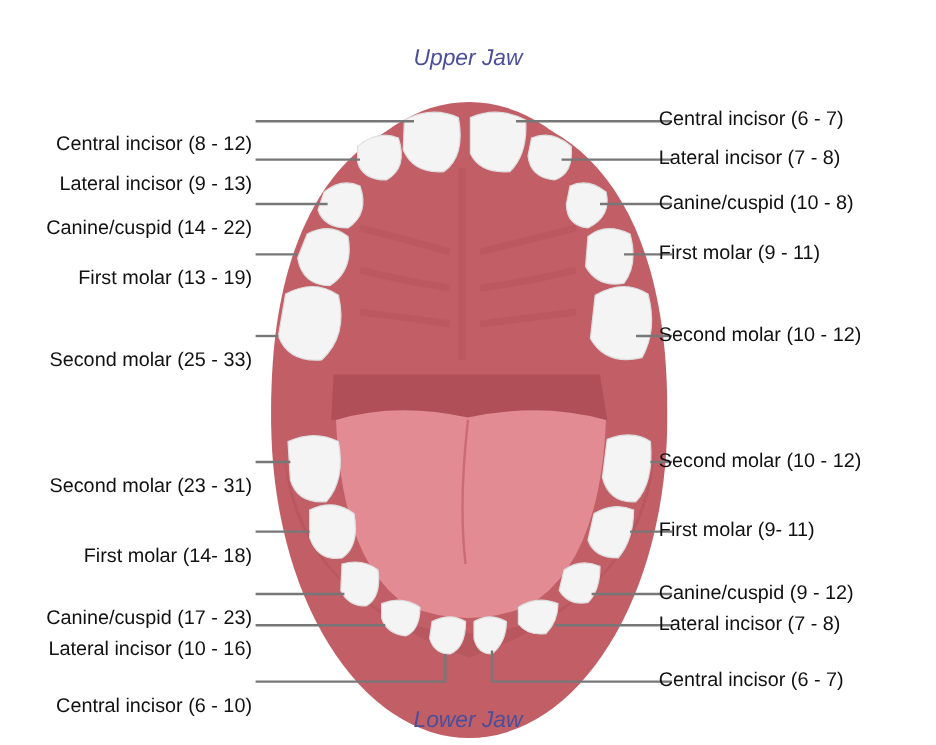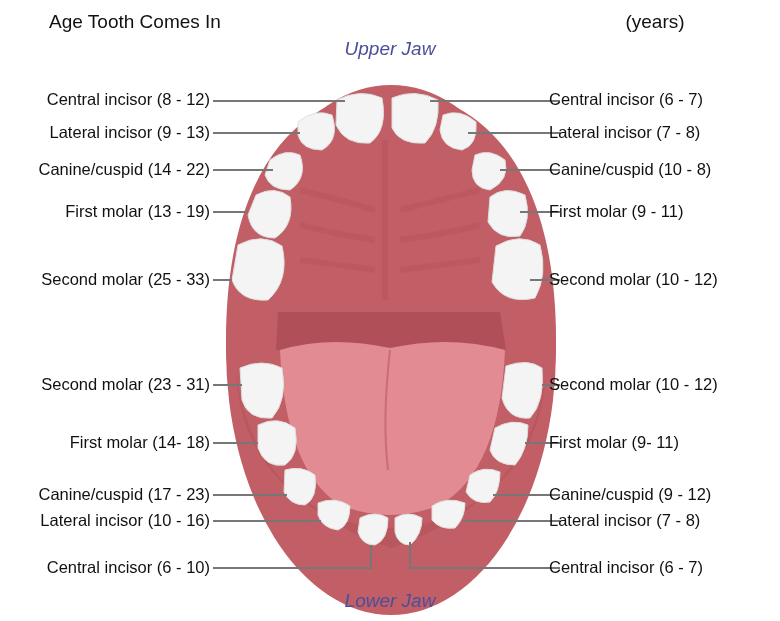--- a/index.html
+++ b/index.html
@@ -6,21 +6,21 @@
   body { width: 780px; height: 621px; position: relative; overflow: hidden;
          font-family: "Liberation Sans", sans-serif; color: #111; }
   .hdr { position: absolute; text-align: center; font-size: 19px; line-height: 24px; color: #111; }
   .hdr-left { left: 10px; top: 10px; width: 250px; }
   .hdr-right { left: 540px; top: 10px; width: 230px; }
   .jaw-label { position: absolute; font-style: italic; font-size: 19px; color: #4b4f9a;
                width: 200px; text-align: center; }
   .jaw-upper { left: 290px; top: 38px; }
   .jaw-lower { left: 290px; top: 590px; }
   .lbl { position: absolute; font-size: 16.5px; line-height: 20px; white-space: nowrap; color: #111; }
-  .lbl.left { right: 570px; text-align: right; }
+  .lbl.left { right: 570px; text-align: right; margin-top: 21px; }
   .lbl.right { left: 549px; text-align: right; }
   svg.art { position: absolute; left: 0; top: 0; }
 </style>
 </head>
 <body>
 
 <svg class="art" width="780" height="621" viewBox="0 0 780 621">
 
   <ellipse cx="391" cy="350" rx="165" ry="265" fill="#c25e66" transform="translate(0,0)"></ellipse>
   <path d="M226,340 C226,170 300,92 391,92 C482,92 556,170 556,340 C556,470 480,548 391,548 C302,548 226,470 226,340 Z" fill="#c25e66"></path>
@@ -86,24 +86,22 @@
     <line x1="530" y1="280" x2="560" y2="280"></line>
     <line x1="542" y1="385" x2="560" y2="385"></line>
     <line x1="525" y1="443" x2="560" y2="443"></line>
     <line x1="493" y1="495" x2="560" y2="495"></line>
     <line x1="463" y1="521" x2="560" y2="521"></line>
     <polyline points="410,542 410,568 560,568"></polyline>
   </g>
 </svg>
 
 <div class="hdr hdr-left">
-  <div>Age Tooth Comes In</div>
 </div>
 <div class="hdr hdr-right">
-  <div>(years)</div>
 </div>
 
 <div class="jaw-label jaw-upper">Upper Jaw</div>
 <div class="jaw-label jaw-lower">Lower Jaw</div>
 
 <div class="lbl left" style="top:89px">Central incisor (8 - 12)</div>
 <div class="lbl left" style="top:122px">Lateral incisor (9 - 13)</div>
 <div class="lbl left" style="top:159px">Canine/cuspid (14 - 22)</div>
 <div class="lbl left" style="top:201px">First molar (13 - 19)</div>
 <div class="lbl left" style="top:269px">Second molar (25 - 33)</div>

